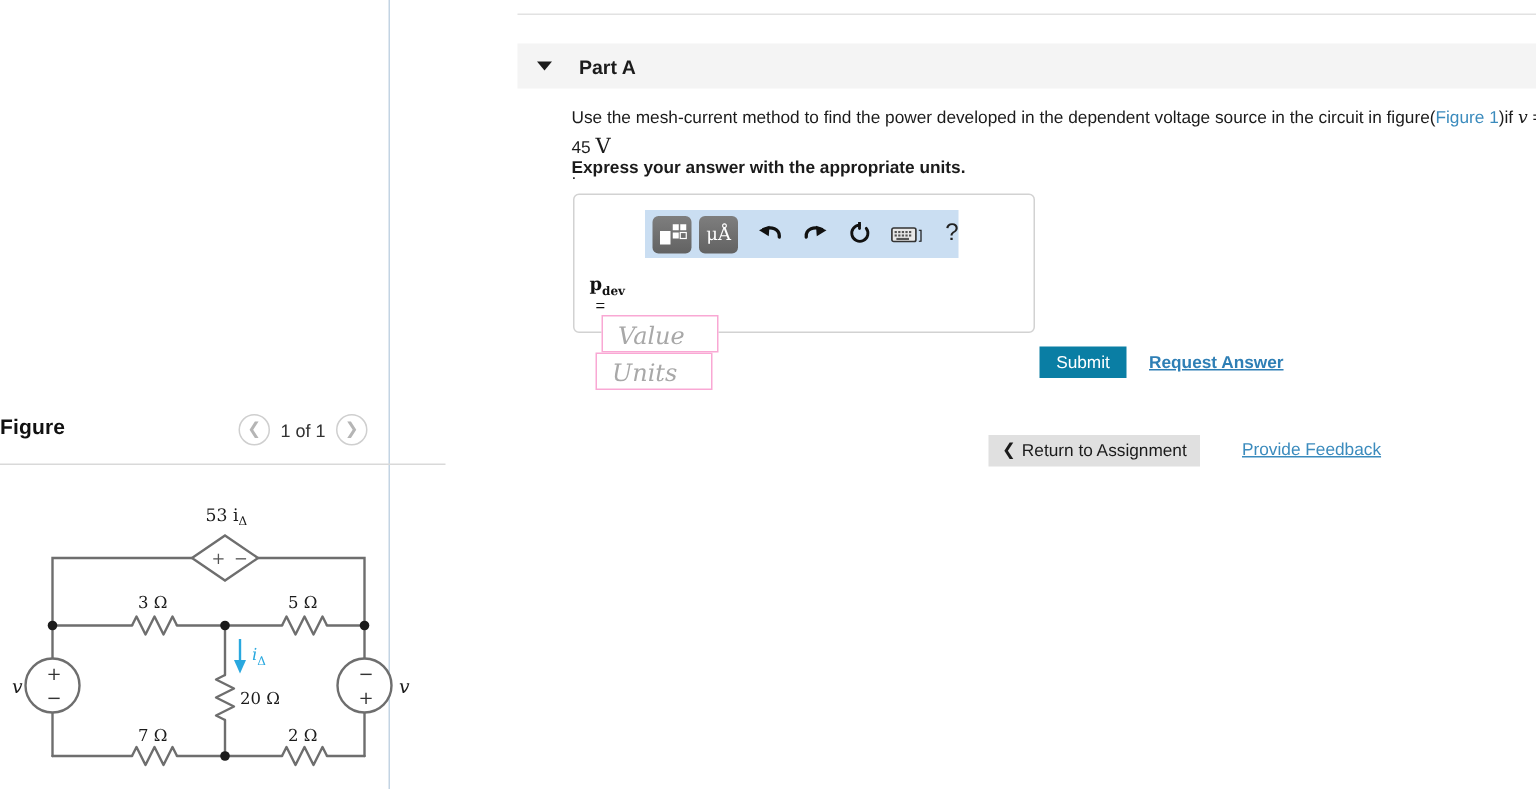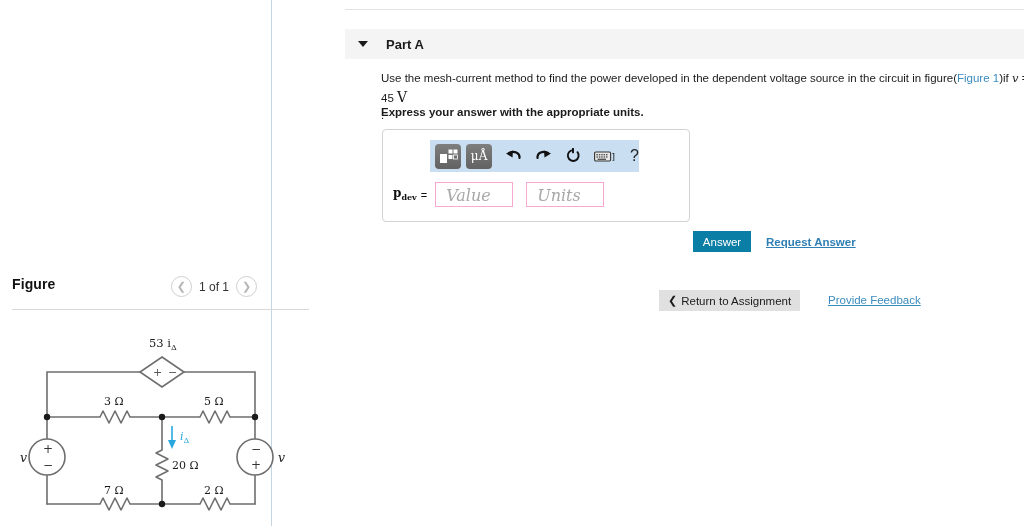--- a/index.html
+++ b/index.html
@@ -11,21 +11,20 @@
   }
   #root { position: relative; width: 1024px; height: 526px; }
 
   
   #left-panel {
     position: absolute; left: 0; top: 0;
     width: 260px; height: 526px;
     background: #fff;
     border-right: 1px solid #c3d4e3;
     box-sizing: border-box;
-    margin-left: 12px;
   }
   #figure-header {
     position: absolute; left: 0; top: 272px;
     width: 310px; height: 28px;
   }
   #figure-title {
     position: absolute; left: 0; top: 276px;
     font-size: 14px; font-weight: bold; color: #111;
     letter-spacing: .1px;
   }
@@ -114,37 +113,37 @@
   }
   .tb-icon {
     background: none; margin-left: 13px;
     display: flex; align-items: center; justify-content: center;
     color: #111;
   }
   #tb-help { margin-left: 14px; font-size: 16px; color: #222; font-weight: 500; }
 
   #pdev-row {
     position: absolute; left: 10px; top: 52px;
-    display: flex; align-items: center;
+    display: flex;  flex-direction: column;
   }
   #pdev-label {
     font-family: "DejaVu Serif", serif;
     font-size: 12px; font-weight: bold; color: #111;
   }
   #pdev-label sub { font-size: 8px; }
   #pdev-eq { margin-left: 4px; font-size: 11px; color: #111; }
   .ans-input {
     margin-left: 8px; width: 78px; height: 25px;
     border: 1px solid #f9a8d4; background: #fff;
     font-family: "DejaVu Serif", serif; font-style: italic;
     font-size: 16px; color: #a8a8a8;
     padding: 0 0 0 10px; box-sizing: border-box;
     line-height: 25px;
   }
-  #units-input { margin-left: 13px; }
+  #units-input { margin-left: 4px; }
 
   #submit-btn {
     position: absolute; left: 367px; top: 231px;
     width: 58px; height: 21px;
     background: #0a7ea4; color: #fff;
     font-size: 11.5px;
     display: flex; align-items: center; justify-content: center;
     border: none; cursor: pointer;
   }
   #request-answer {
@@ -344,21 +343,21 @@
       </div>
 
       <div id="pdev-row">
         <span id="pdev-label"><span>p</span><sub>dev</sub></span>
         <span id="pdev-eq">=</span>
         <div class="ans-input" id="value-input">Value</div>
         <div class="ans-input" id="units-input">Units</div>
       </div>
     </div>
 
-    <div id="submit-btn">Answer</div>
+    <div id="submit-btn">Submit</div>
     <div id="request-answer">Request Answer</div>
 
     <div id="return-btn">
       <span style="font-size:11px;line-height:1;">❮</span>
       <span>Return to Assignment</span>
     </div>
     <div id="provide-feedback">Provide Feedback</div>
   </div>
 </div>
 

